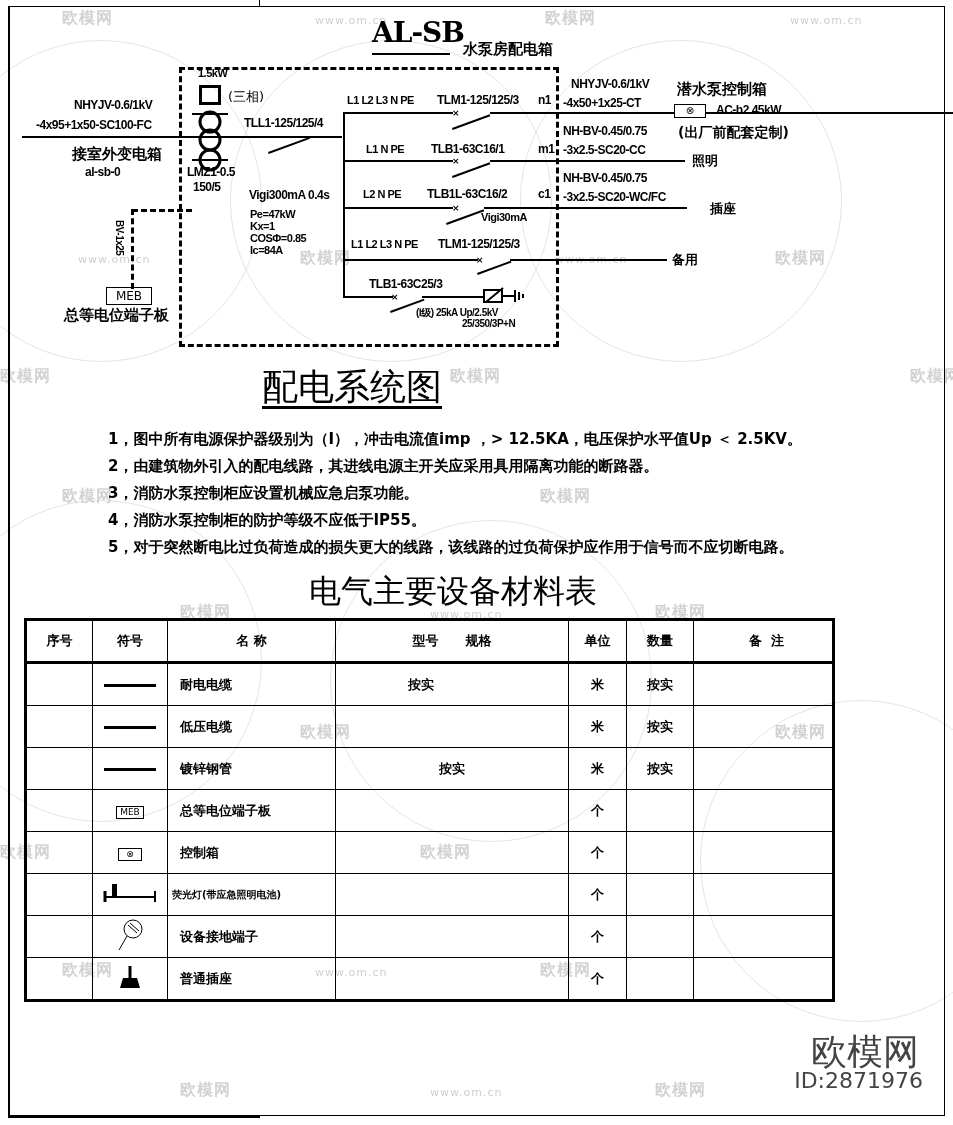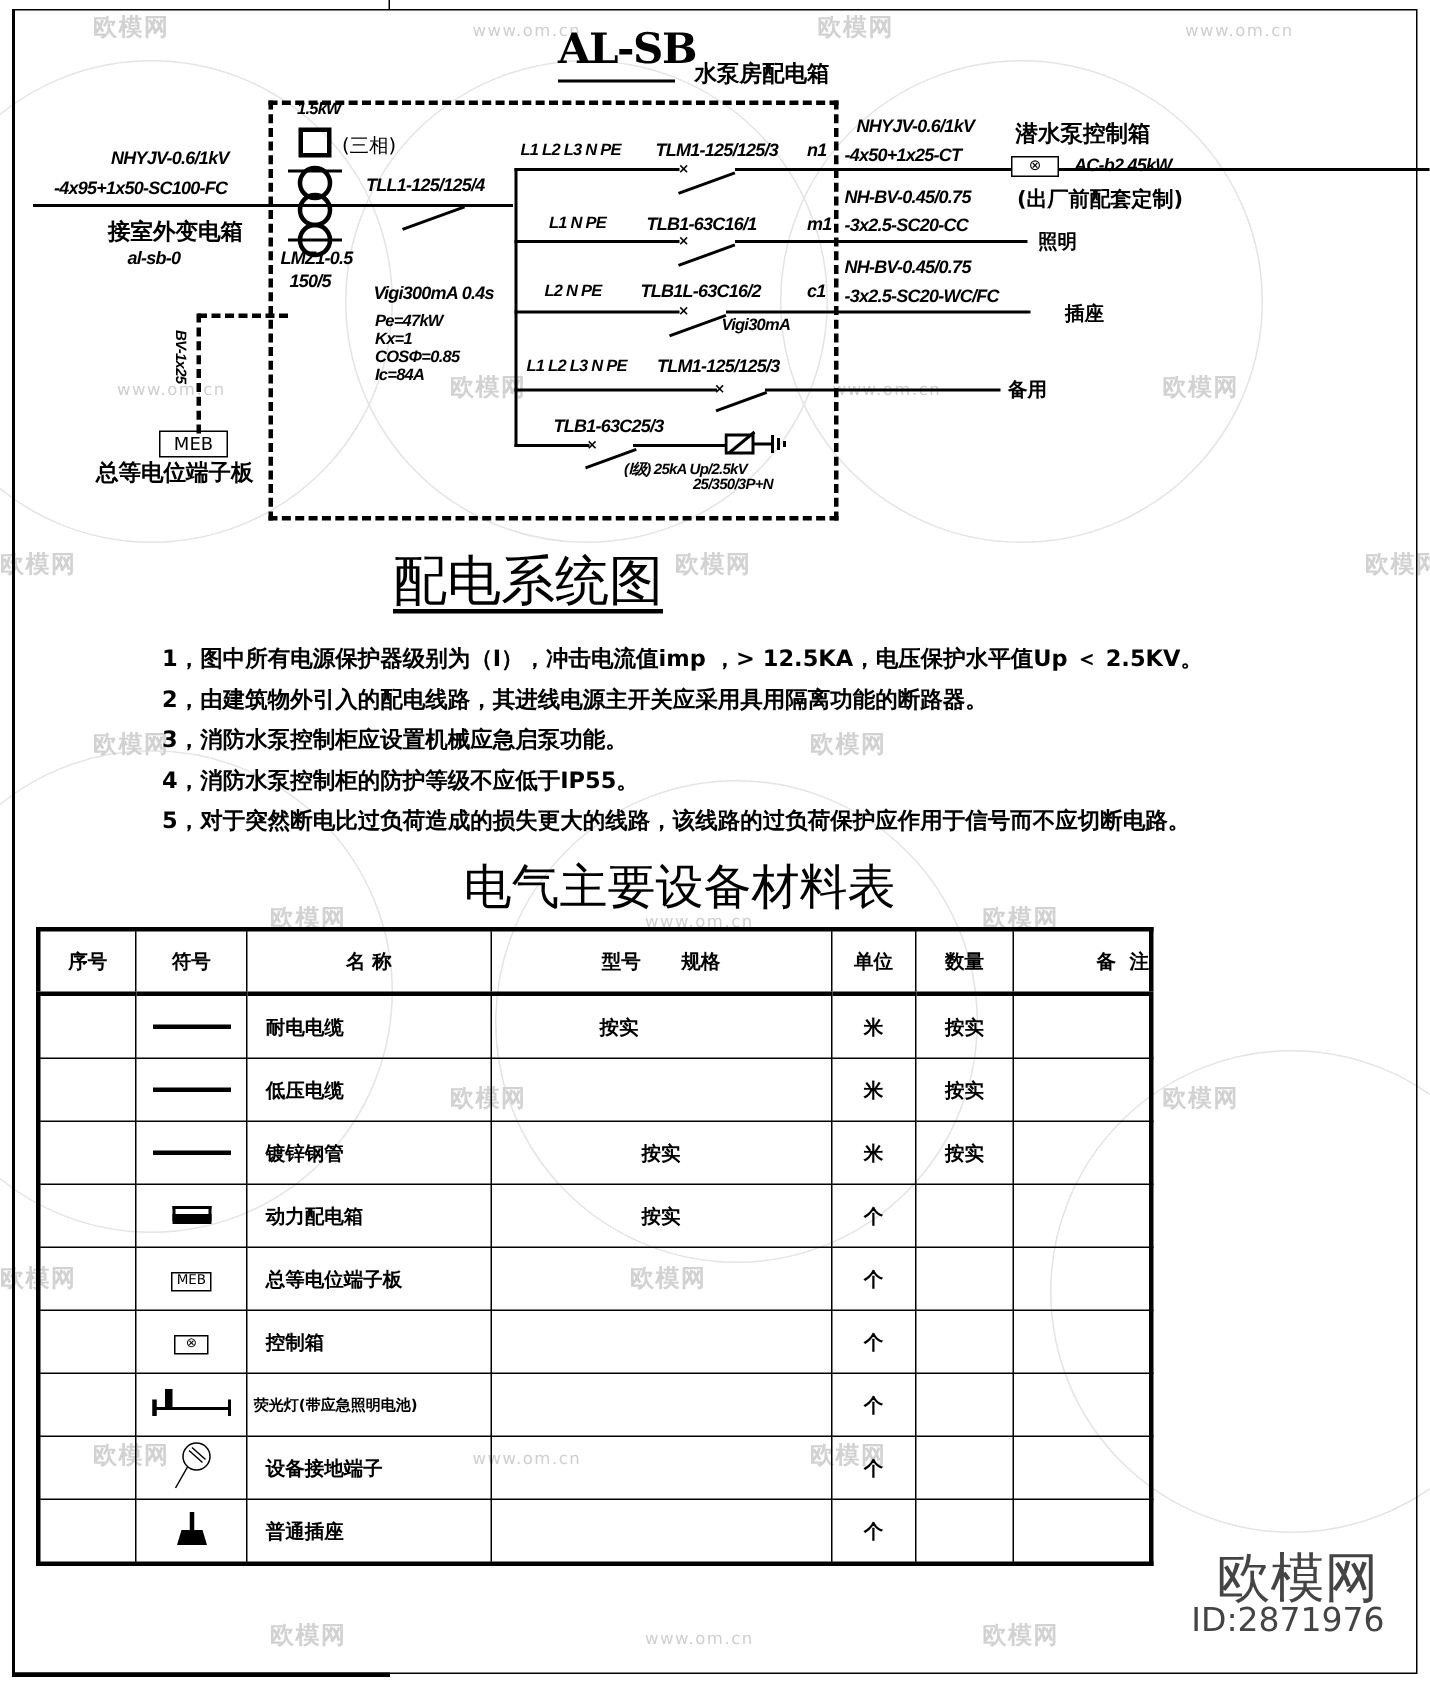--- a/index.html
+++ b/index.html
@@ -1,37 +1,37 @@
 <!DOCTYPE html>
 <html><head>
 <meta charset="utf-8">
 <style>
   html, body { margin:0; padding:0; background:#ffffff; }
   body { width:953px; height:1125px; position:relative; overflow:hidden;
          font-family:"DejaVu Sans", sans-serif; color:#000; }
   .abs { position:absolute; white-space:nowrap; }
   .bold { font-weight:bold; }
-  .cad { font-family:"Liberation Sans Narrow","Liberation Sans", sans-serif; font-weight:bold; letter-spacing:-0.5px;font-style:italic; }
+  .cad { font-family:"Liberation Sans Narrow","Liberation Sans", sans-serif; font-weight:bold; letter-spacing:-0.5px; }
   .serif { font-family:"DejaVu Serif", serif; }
   .outer-frame { position:absolute; left:8px; top:6px; width:937px; height:1110px;
                  border:1px solid #000; border-left:2px solid #000; box-sizing:border-box; }
   .top-tick { position:absolute; left:259px; top:0; width:0; height:6px; border-left:1px solid #000; }
   .panel-dash { position:absolute; left:179px; top:67px; width:380px; height:280px;
                 border:3px dashed #000; box-sizing:border-box; }
   .hline { position:absolute; height:0; border-top:2px solid #000; }
   .vline { position:absolute; width:0; border-left:2px solid #000; }
   .dline { position:absolute; height:0; border-top:3px dashed #000; }
   .dvline { position:absolute; width:0; border-left:3px dashed #000; }
   .diag { position:absolute; height:0; border-top:2px solid #000; transform-origin:0 0; }
   .xmark { position:absolute; font-size:9px; font-weight:bold; line-height:9px; }
   .watermark { position:absolute; color:#d2d2d2; font-size:16px; font-weight:bold; letter-spacing:1px; white-space:nowrap; }
   .wm-url { position:absolute; color:#cfcfcf; font-size:11px; white-space:nowrap; letter-spacing:1px; }
   .arc-deco { position:absolute; border:1px solid #e4e4e4; border-radius:50%; }
   .title-big { font-family:"DejaVu Sans", sans-serif; font-weight:normal; }
-  table.mat { position:absolute; left:24px; top:618px; width:745px; border-collapse:collapse;
+  table.mat { position:absolute; left:24px; top:618px; width:811px; border-collapse:collapse;
               border:3px solid #000; }
   table.mat td, table.mat th { border:1px solid #000; text-align:center; font-size:13px; font-weight:bold; padding:0; }
   table.mat thead th { height:40px; border-bottom:3px solid #000; }
   table.mat tbody td { height:41px; }
   .td-name { text-align:left !important; padding-left:12px !important; }
   .sym-line { display:inline-block; width:52px; border-top:3px solid #000; vertical-align:middle; }
   .sym-box { display:inline-block; width:26px; height:12px; border:2px solid #000; box-sizing:border-box;
              background:linear-gradient(#fff 0 45%, #000 45% 100%); vertical-align:middle; }
   .sym-meb { display:inline-block; font-size:9px; border:1px solid #000; padding:0 3px; font-weight:normal; line-height:11px; }
   .sym-ctrl { display:inline-block; font-size:9px; border:1px solid #000; padding:0 7px; font-weight:normal; line-height:11px; }
@@ -244,29 +244,20 @@
       <td></td>
       <td><span class="sym-line"></span></td>
       <td class="td-name">镀锌钢管</td>
       <td>按实</td>
       <td>米</td>
       <td>按实</td>
       <td></td>
     </tr>
     <tr>
       <td></td>
-      <td><span class="sym-box"></span></td>
-      <td class="td-name">动力配电箱</td>
-      <td>按实</td>
-      <td>个</td>
-      <td></td>
-      <td></td>
-    </tr>
-    <tr>
-      <td></td>
       <td><span class="sym-meb">MEB</span></td>
       <td class="td-name">总等电位端子板</td>
       <td></td>
       <td>个</td>
       <td></td>
       <td></td>
     </tr>
     <tr>
       <td></td>
       <td><span class="sym-ctrl">⊗</span></td>

